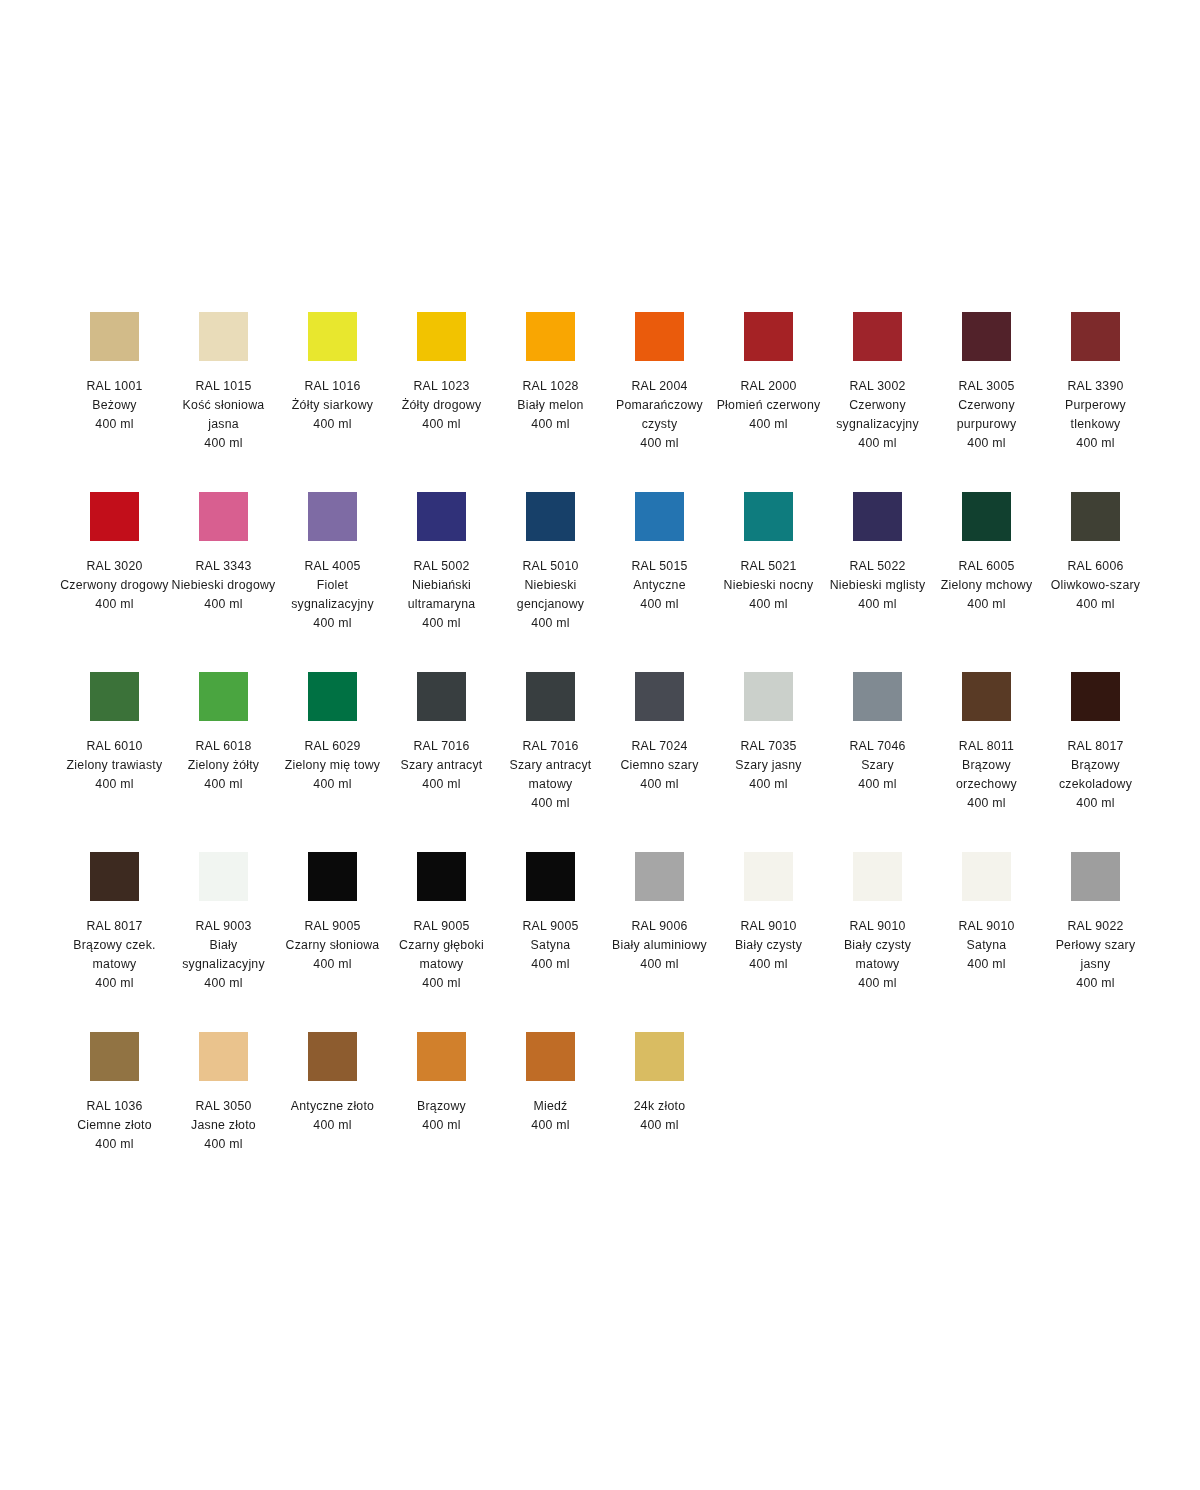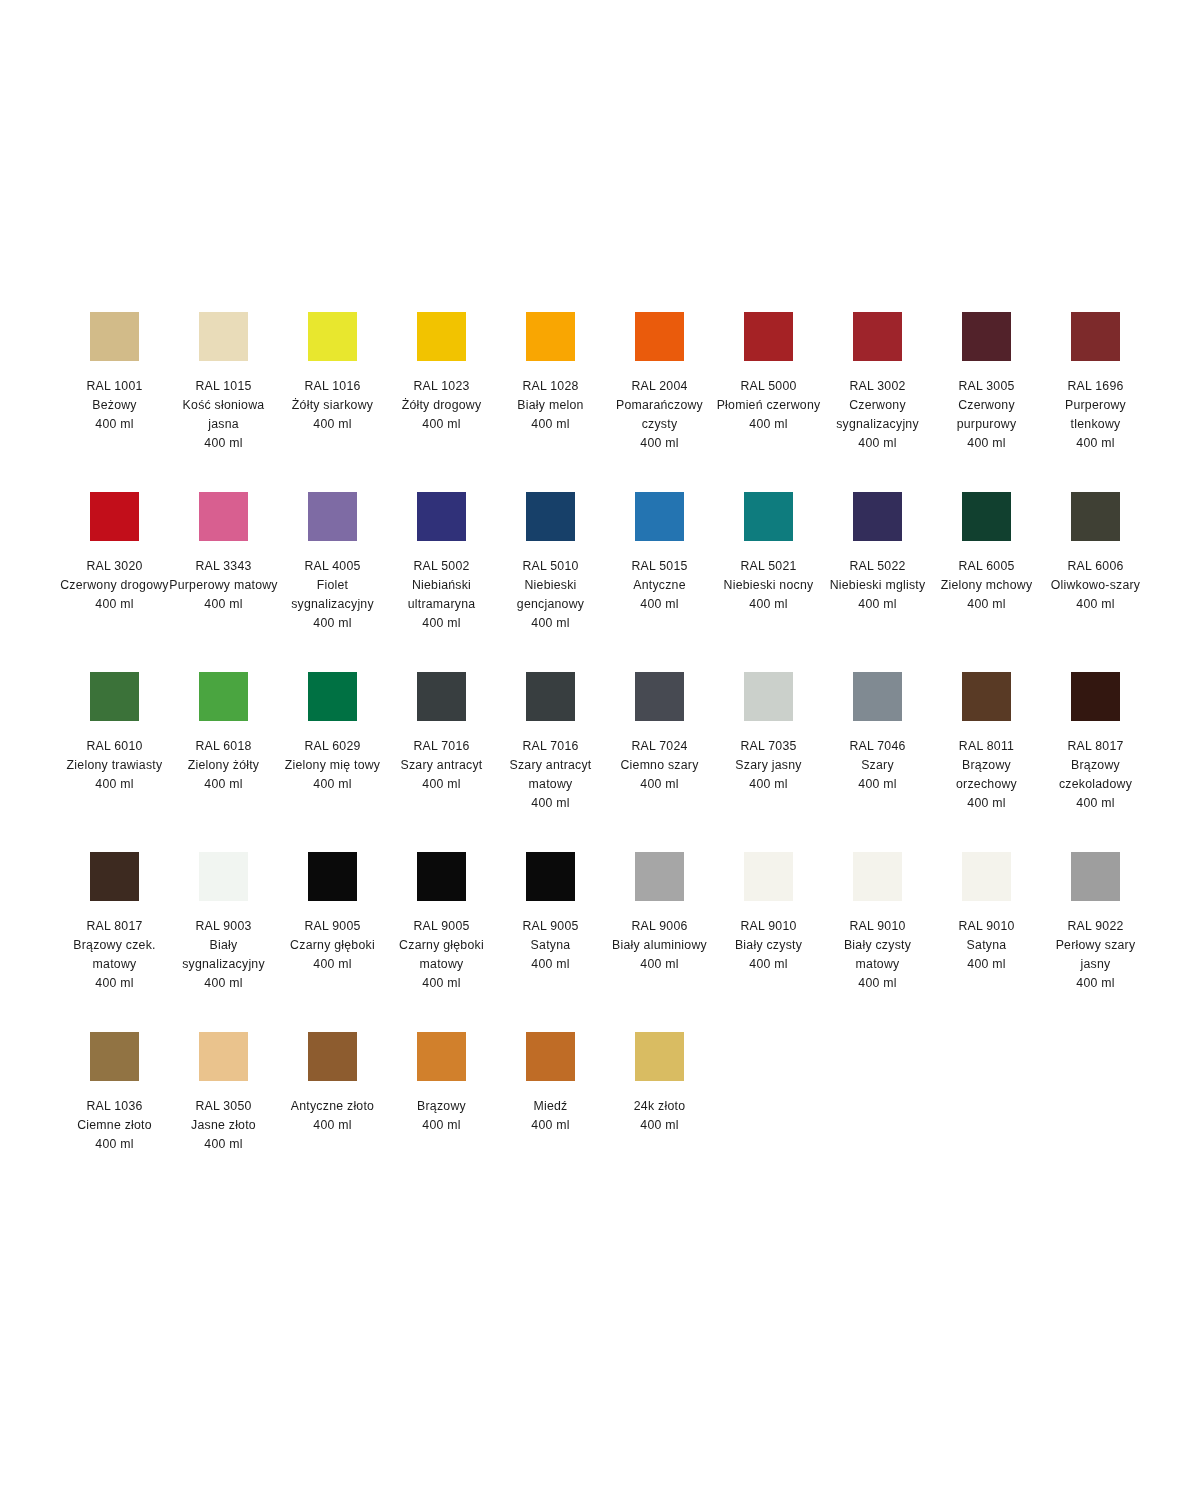--- a/index.html
+++ b/index.html
@@ -124,21 +124,21 @@
         <span class="swatch-chip" style="background: rgb(234, 91, 12);"></span>
         <div class="swatch-caption">
           <span class="swatch-code">RAL 2004</span>
           <span class="swatch-name">Pomarańczowy czysty</span>
           <span class="swatch-volume">400 ml</span>
         </div>
       </div>
       <div class="swatch-cell">
         <span class="swatch-chip" style="background: rgb(165, 34, 37);"></span>
         <div class="swatch-caption">
-          <span class="swatch-code">RAL 5000</span>
+          <span class="swatch-code">RAL 2000</span>
           <span class="swatch-name">Płomień czerwony</span>
           <span class="swatch-volume">400 ml</span>
         </div>
       </div>
       <div class="swatch-cell">
         <span class="swatch-chip" style="background: rgb(158, 36, 43);"></span>
         <div class="swatch-caption">
           <span class="swatch-code">RAL 3002</span>
           <span class="swatch-name">Czerwony sygnalizacyjny</span>
           <span class="swatch-volume">400 ml</span>
@@ -148,38 +148,38 @@
         <span class="swatch-chip" style="background: rgb(82, 34, 42);"></span>
         <div class="swatch-caption">
           <span class="swatch-code">RAL 3005</span>
           <span class="swatch-name">Czerwony purpurowy</span>
           <span class="swatch-volume">400 ml</span>
         </div>
       </div>
       <div class="swatch-cell">
         <span class="swatch-chip" style="background: rgb(125, 42, 43);"></span>
         <div class="swatch-caption">
-          <span class="swatch-code">RAL 1696</span>
+          <span class="swatch-code">RAL 3390</span>
           <span class="swatch-name">Purperowy tlenkowy</span>
           <span class="swatch-volume">400 ml</span>
         </div>
       </div>
       <div class="swatch-cell">
         <span class="swatch-chip" style="background: rgb(194, 14, 26);"></span>
         <div class="swatch-caption">
           <span class="swatch-code">RAL 3020</span>
           <span class="swatch-name">Czerwony drogowy</span>
           <span class="swatch-volume">400 ml</span>
         </div>
       </div>
       <div class="swatch-cell">
         <span class="swatch-chip" style="background: rgb(216, 95, 144);"></span>
         <div class="swatch-caption">
           <span class="swatch-code">RAL 3343</span>
-          <span class="swatch-name">Purperowy matowy</span>
+          <span class="swatch-name">Niebieski drogowy</span>
           <span class="swatch-volume">400 ml</span>
         </div>
       </div>
       <div class="swatch-cell">
         <span class="swatch-chip" style="background: rgb(126, 107, 164);"></span>
         <div class="swatch-caption">
           <span class="swatch-code">RAL 4005</span>
           <span class="swatch-name">Fiolet sygnalizacyjny</span>
           <span class="swatch-volume">400 ml</span>
         </div>
@@ -333,21 +333,21 @@
         <div class="swatch-caption">
           <span class="swatch-code">RAL 9003</span>
           <span class="swatch-name">Biały sygnalizacyjny</span>
           <span class="swatch-volume">400 ml</span>
         </div>
       </div>
       <div class="swatch-cell">
         <span class="swatch-chip" style="background: rgb(10, 10, 10);"></span>
         <div class="swatch-caption">
           <span class="swatch-code">RAL 9005</span>
-          <span class="swatch-name">Czarny głęboki</span>
+          <span class="swatch-name">Czarny słoniowa</span>
           <span class="swatch-volume">400 ml</span>
         </div>
       </div>
       <div class="swatch-cell">
         <span class="swatch-chip" style="background: rgb(10, 10, 10);"></span>
         <div class="swatch-caption">
           <span class="swatch-code">RAL 9005</span>
           <span class="swatch-name">Czarny głęboki matowy</span>
           <span class="swatch-volume">400 ml</span>
         </div>

